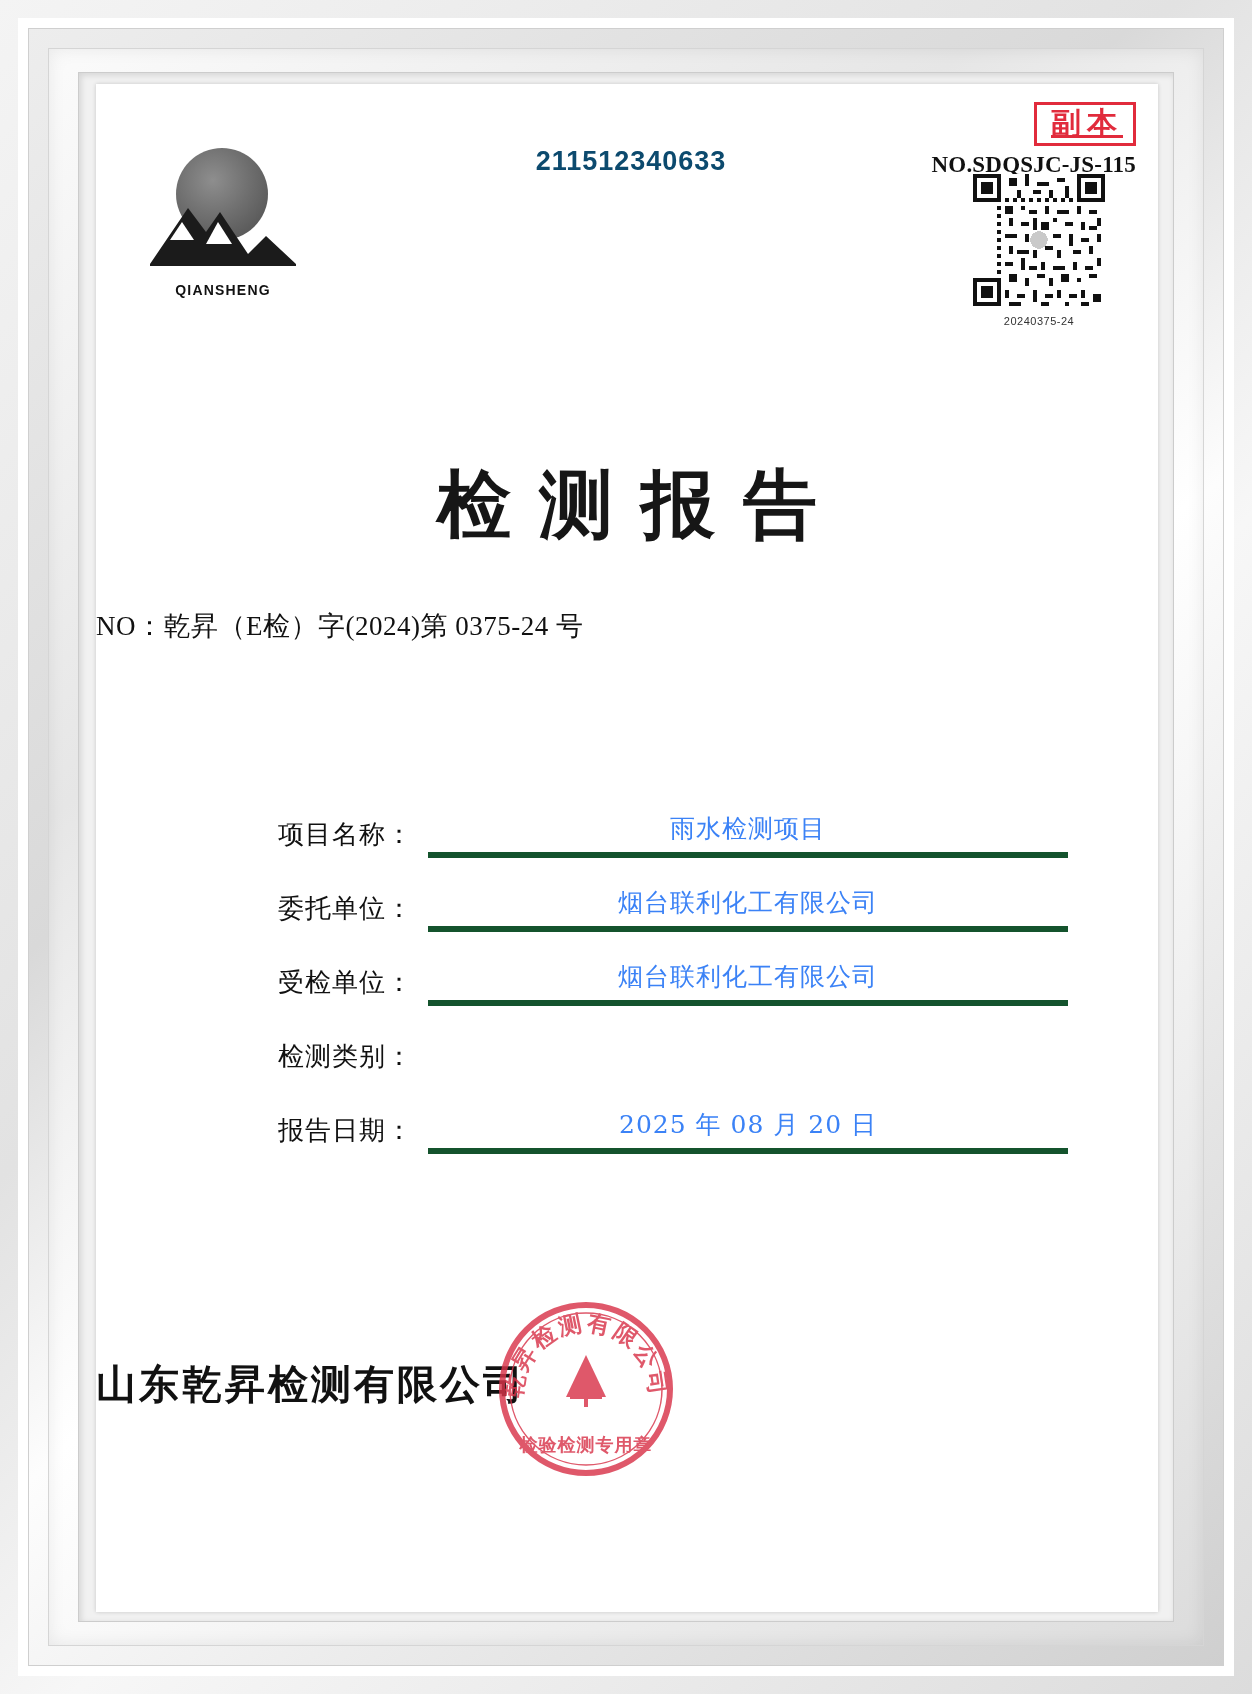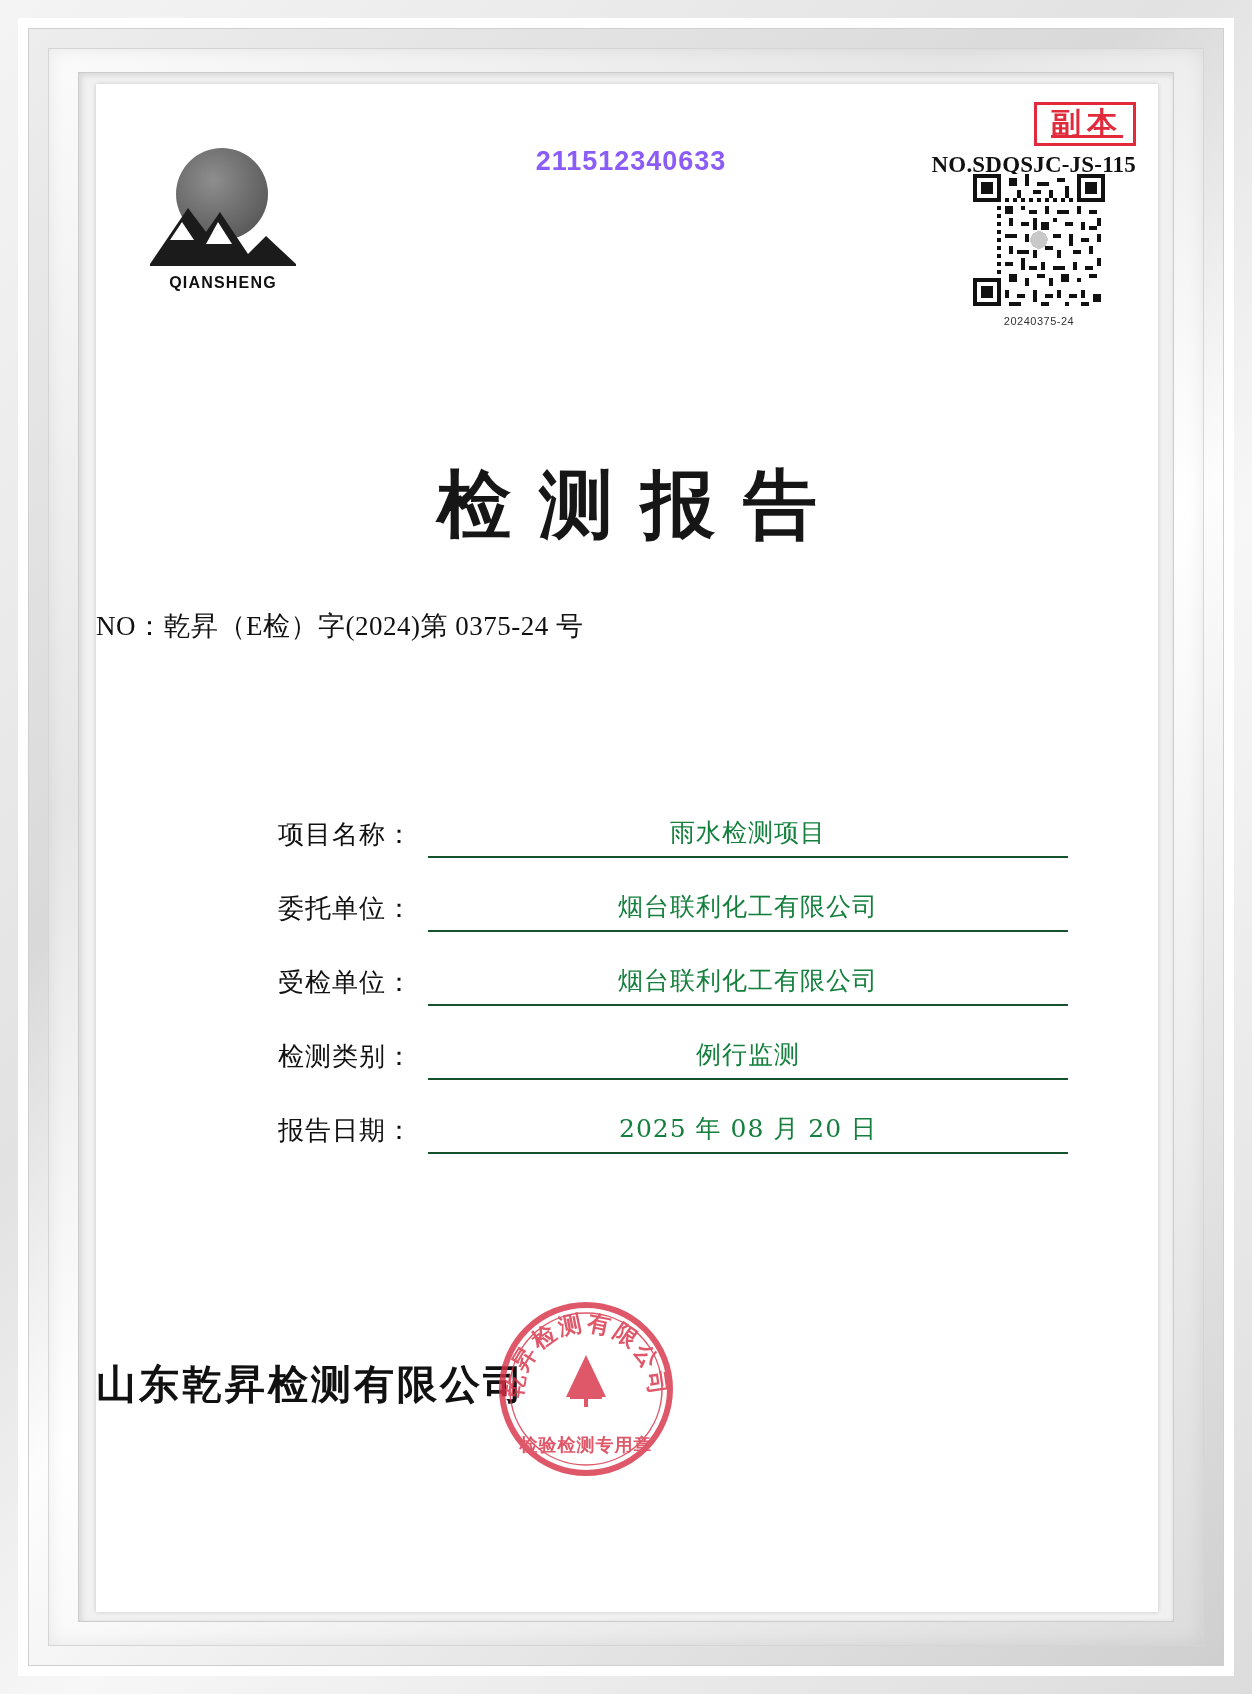--- a/index.html
+++ b/index.html
@@ -83,43 +83,43 @@
     background: radial-gradient(circle at 40% 35%, #8e8e8e 0%, #6f6f6f 45%, #4b4b4b 100%);
   }
   .logo-mountain {
     position: absolute;
     left: 0; bottom: 6px;
     width: 150px; height: 74px;
   }
   .logo-text {
     font-family: "Liberation Sans", sans-serif;
     font-weight: bold;
-    font-size: 16px;
+    font-size: 14px;
     letter-spacing: 1.2px;
     color: #111111;
-    margin-top: 2px;
+    margin-top: 10px;
   }
 
   .ma-block {
     position: absolute;
     left: 390px; top: 60px;
     width: 290px;
     text-align: center;
   }
   .ma-badge {
     position: relative;
     width: 215px;
     height: 110px;
     margin: 0 auto;
   }
   .ma-number {
     font-family: "Liberation Sans", sans-serif;
     font-weight: bold;
     font-size: 27px;
-    color: #8b5cf6;
+    color: #0c4a6e;
     letter-spacing: 1px;
     margin-top: 2px;
   }
 
   .fuben-block {
     position: absolute;
     right: 22px; top: 18px;
     text-align: right;
   }
   .fuben-box {
@@ -203,25 +203,25 @@
     font-family: "DejaVu Serif", serif;
     font-size: 26px;
     color: #111111;
     letter-spacing: 1px;
     white-space: nowrap;
     padding-bottom: 6px;
     width: 150px;
   }
   .field-value {
     flex: 1;
-    border-bottom: 2px solid #14532d;
+    border-bottom: 6px solid #14532d;
     text-align: center;
     font-family: "DejaVu Serif", serif;
     font-size: 25px;
-    color: #15803d;
+    color: #3b82f6;
     padding-bottom: 7px;
     letter-spacing: 1px;
   }
 
   
   .footer-wrap {
     position: absolute;
     left: 0; top: 1215px;
     width: 100%;
     height: 220px;
@@ -406,21 +406,20 @@
       <div class="field-value">烟台联利化工有限公司</div>
     </div>
 
     <div class="field-row">
       <div class="field-label">受检单位：</div>
       <div class="field-value">烟台联利化工有限公司</div>
     </div>
 
     <div class="field-row">
       <div class="field-label">检测类别：</div>
-      <div class="field-value">例行监测</div>
     </div>
 
     <div class="field-row">
       <div class="field-label">报告日期：</div>
       <div class="field-value">2025 年 08 月 20 日</div>
     </div>
 
   </div>
 
   <div class="footer-wrap">

